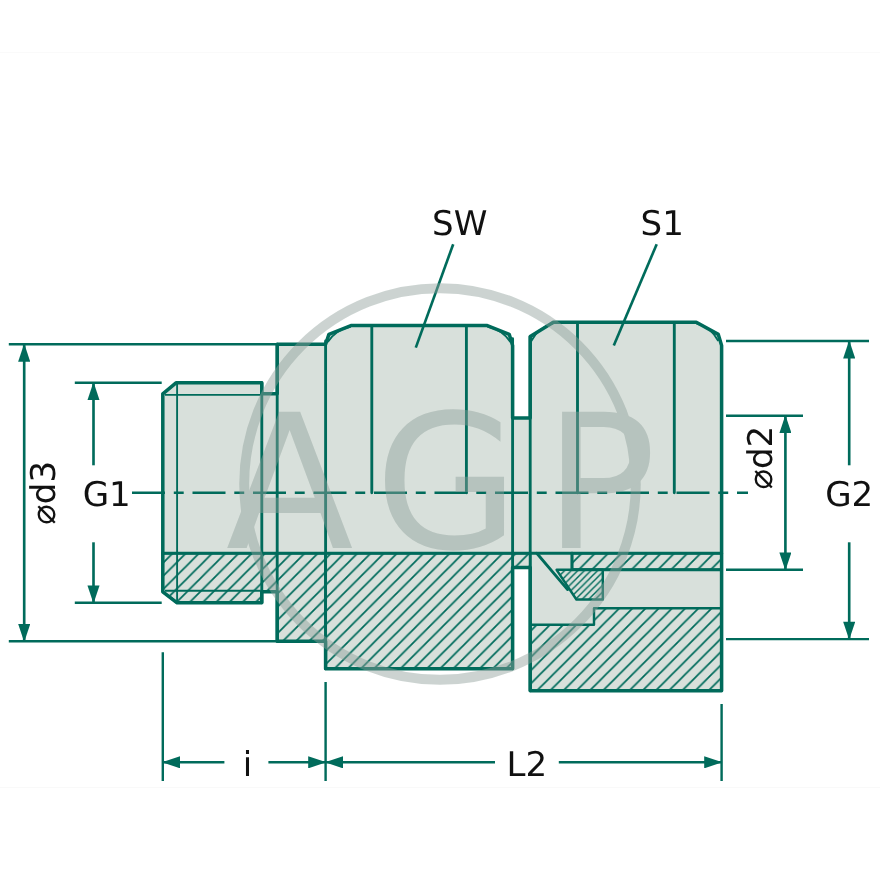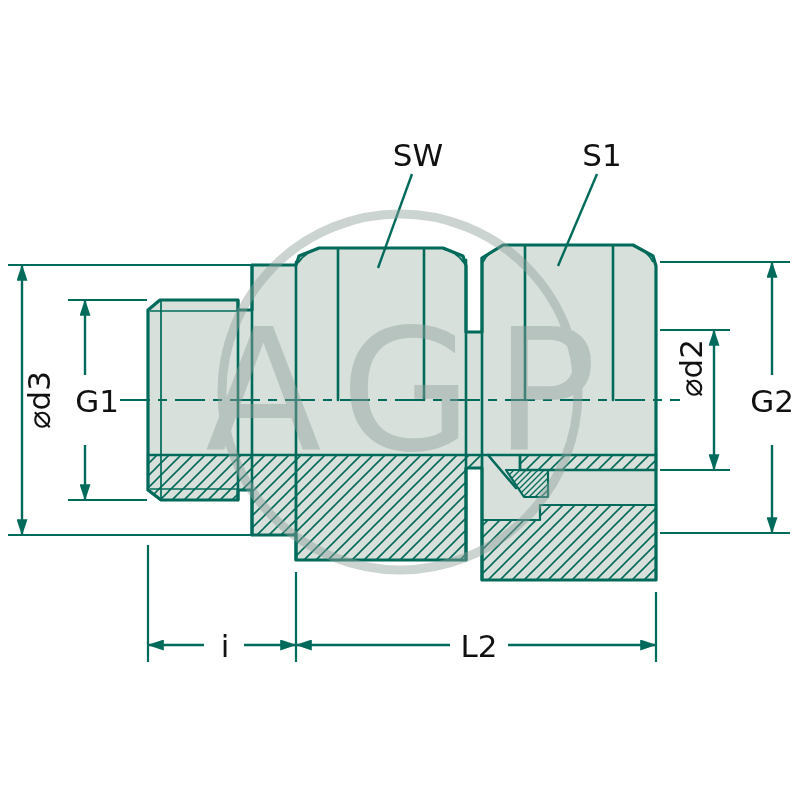--- a/index.html
+++ b/index.html
@@ -1,16 +1,16 @@
 <!DOCTYPE html>
 <html><head>
 <meta charset="utf-8">
 <style>
   html,body{margin:0;padding:0;background:#fff;}
-  .page{width:800px;height:668px;position:relative;background:#e5e5e5;overflow:hidden;}
+  .page{width:800px;height:668px;position:relative;background:#e5e5e5;overflow:hidden;margin-top:48px;}
   svg{display:block;}
   text{font-family:"DejaVu Sans", sans-serif;}
   .dim-label{font-size:31px;fill:#111111;}
   .outline{fill:#D8E0DB;stroke:#006B5B;stroke-width:3.2;stroke-linejoin:round;stroke-linecap:round;}
   .edge{fill:none;stroke:#006B5B;stroke-width:2.6;stroke-linecap:round;}
   .thin{fill:none;stroke:#006B5B;stroke-width:1.7;}
   .dim{fill:none;stroke:#006B5B;stroke-width:2.4;}
   .ext{fill:none;stroke:#006B5B;stroke-width:2.2;}
   .hatched{stroke:#006B5B;stroke-width:2.2;stroke-linejoin:round;}
   .center{fill:none;stroke:#006B5B;stroke-width:2.2;stroke-dasharray:30 8 9 8;}

